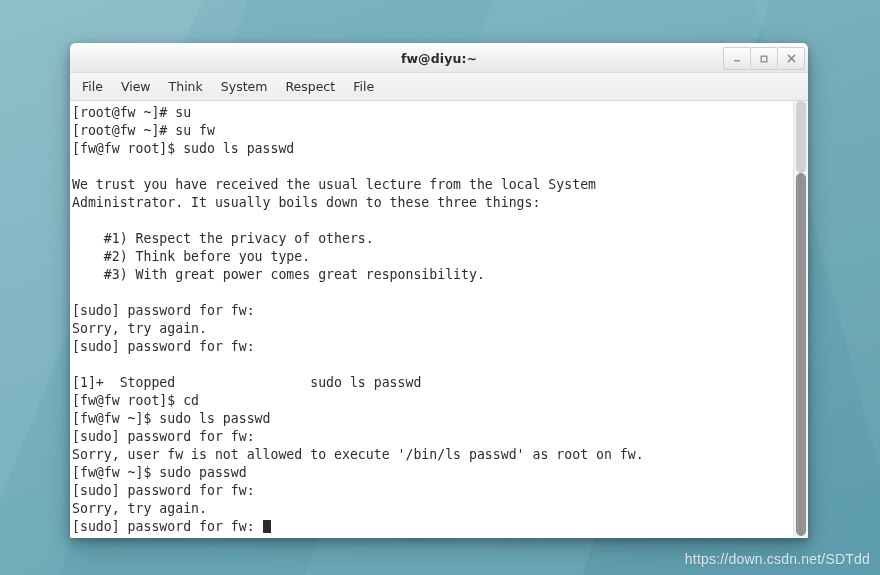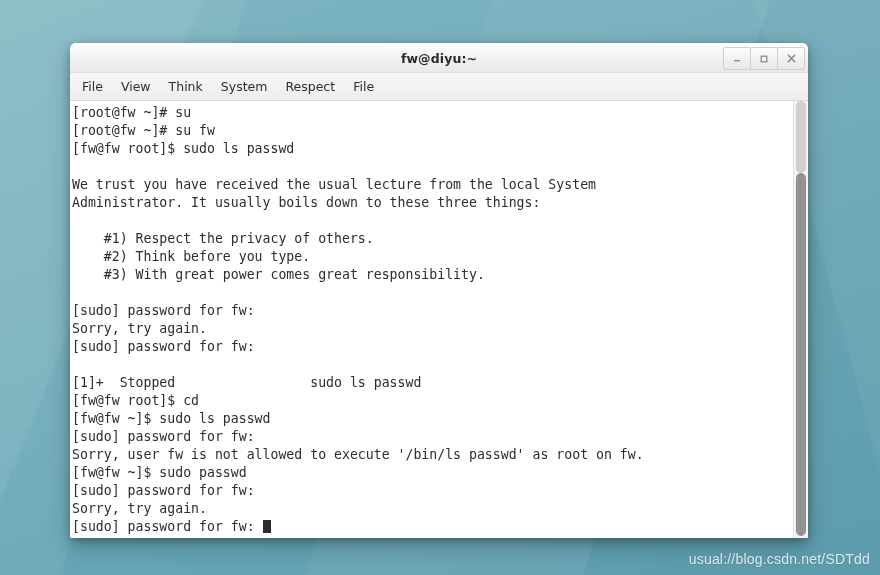--- a/index.html
+++ b/index.html
@@ -196,13 +196,13 @@
   <div class="term-body">
     <div class="term-text" id="term-text"><div class="term-line">[root@fw ~]# su</div><div class="term-line">[root@fw ~]# su fw</div><div class="term-line">[fw@fw root]$ sudo ls passwd</div><div class="term-line"></div><div class="term-line">We trust you have received the usual lecture from the local System</div><div class="term-line">Administrator. It usually boils down to these three things:</div><div class="term-line"></div><div class="term-line">    #1) Respect the privacy of others.</div><div class="term-line">    #2) Think before you type.</div><div class="term-line">    #3) With great power comes great responsibility.</div><div class="term-line"></div><div class="term-line">[sudo] password for fw:</div><div class="term-line">Sorry, try again.</div><div class="term-line">[sudo] password for fw:</div><div class="term-line"></div><div class="term-line">[1]+  Stopped                 sudo ls passwd</div><div class="term-line">[fw@fw root]$ cd</div><div class="term-line">[fw@fw ~]$ sudo ls passwd</div><div class="term-line">[sudo] password for fw:</div><div class="term-line">Sorry, user fw is not allowed to execute '/bin/ls passwd' as root on fw.</div><div class="term-line">[fw@fw ~]$ sudo passwd</div><div class="term-line">[sudo] password for fw:</div><div class="term-line">Sorry, try again.</div><div class="term-line"><span>[sudo] password for fw: </span><span class="cursor-block"></span></div></div>
     <div class="scrollbar">
       <div class="scroll-trough-top"></div>
       <div class="scroll-thumb"></div>
     </div>
   </div>
 
 </div>
 
-<div id="watermark">usual://blog.csdn.net/SDTdd</div>
+<div id="watermark">https://down.csdn.net/SDTdd</div>
 
 </body></html>

